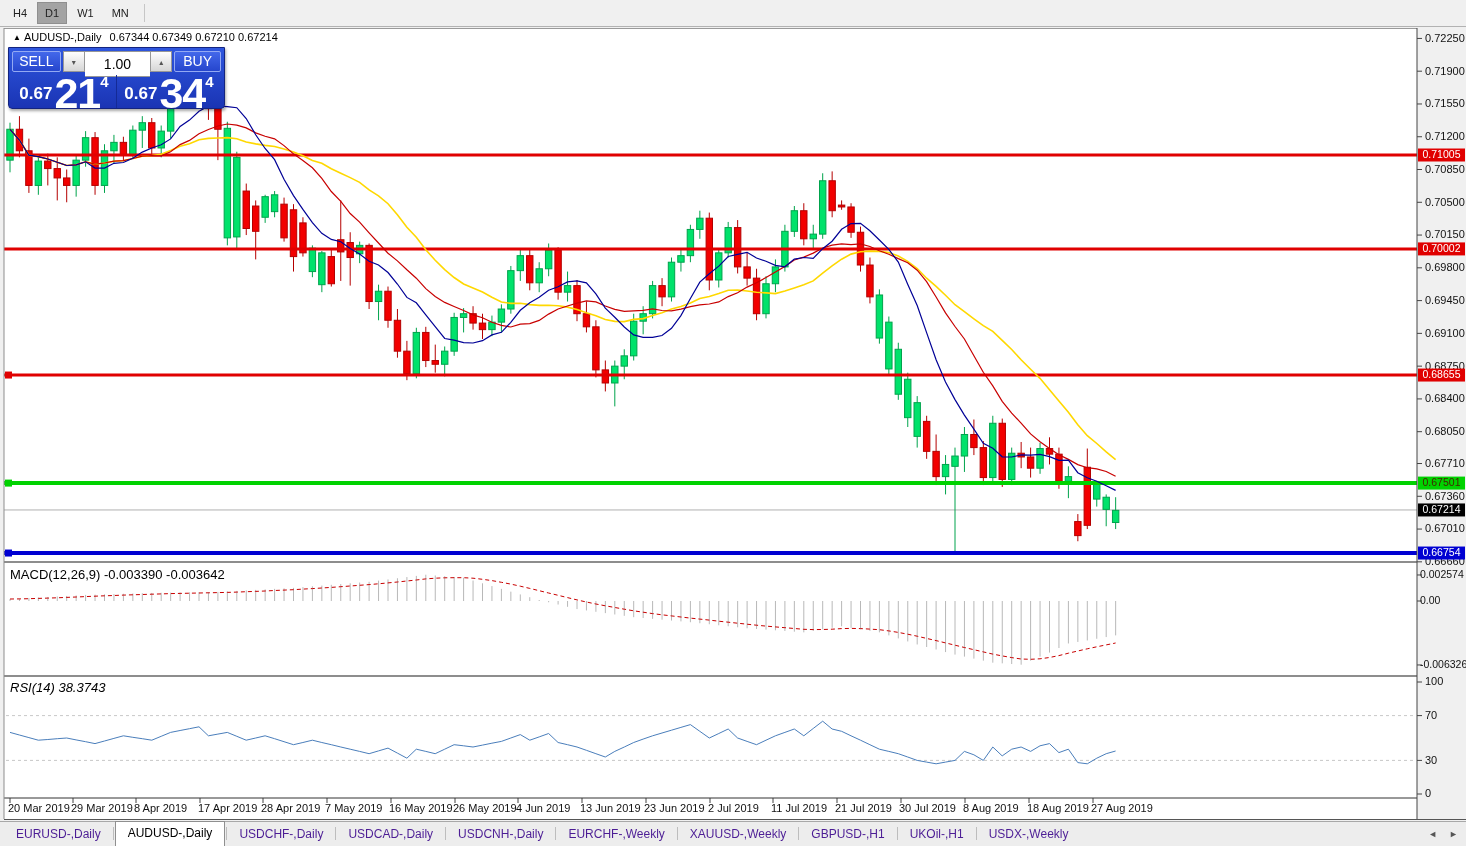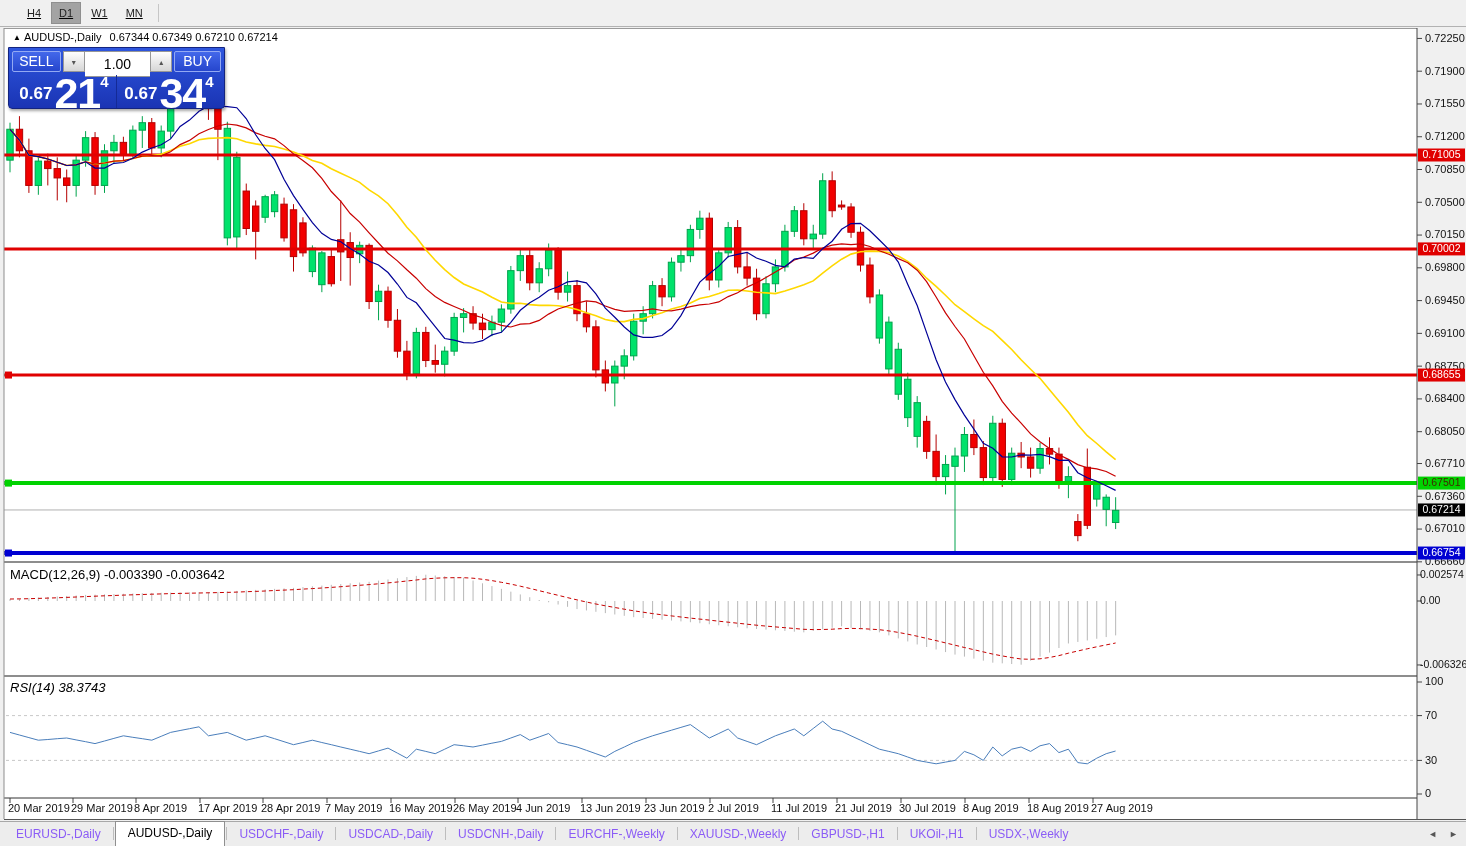--- a/index.html
+++ b/index.html
@@ -1,20 +1,20 @@
 <!DOCTYPE html>
 <html><head>
 <meta charset="utf-8">
 <style>
   html,body{margin:0;padding:0;background:#e8e8e8;}
   #screen{position:relative;width:1466px;height:846px;background:#f0f0f0;overflow:hidden;
     font-family:"Liberation Sans",sans-serif;-webkit-font-smoothing:antialiased;}
   
   #toolbar{position:absolute;left:0;top:0;width:1466px;height:27px;background:#f0f0f0;
-    border-bottom:1px solid #b2b2b2;display:flex;align-items:center;padding-left:19px;box-sizing:border-box;z-index:8;text-decoration:underline;}
+    border-bottom:1px solid #b2b2b2;display:flex;align-items:center;padding-left:5px;box-sizing:border-box;z-index:8;}
   .tf-btn{height:20px;line-height:20px;padding:0 7px;font-size:11px;color:#222;border:1px solid transparent;margin-right:2px;cursor:default;}
   .tf-btn.active{background:#a3a3a3;border:1px solid #8f8f8f;}
   .tf-sep{width:1px;height:18px;background:#c6c6c6;margin:0 5px;}
   
   #chart-header{position:absolute;left:13px;top:31px;height:13px;font-size:11px;color:#000;z-index:7;white-space:nowrap;}
   #chart-header .mk{font-size:8px;vertical-align:1px;margin-right:3px;}
   #chart-header .sym{margin-right:8px;}
   
   #trade-panel{position:absolute;left:8px;top:47px;width:217px;height:62px;z-index:9;
     background:linear-gradient(#2e56de,#1a34b4);border:1px solid #14247f;border-radius:0 0 4px 4px;
@@ -39,21 +39,21 @@
   .pane-title{position:absolute;left:10px;font-size:13px;color:#000;z-index:7;white-space:nowrap;}
   #macd-title{top:567px;}
   #rsi-title{top:680px;font-style:italic;}
   
   #scroll-end{position:absolute;left:1123px;top:16px;font-size:11px;color:#a6a6aa;z-index:7;}
   
   #chart-svg{position:absolute;left:0;top:0;z-index:1;}
   
   #tabbar{position:absolute;left:0;top:821px;width:1466px;height:25px;background:#ededed;
     border-top:1px solid #a8a8a8;display:flex;align-items:flex-end;padding-left:5px;box-sizing:border-box;z-index:8;font-size:12px;}
-  .tab{padding:4px 11px 5px;color:#8b5cf6;white-space:nowrap;cursor:default;}
+  .tab{padding:4px 11px 5px;color:#4c1d95;white-space:nowrap;cursor:default;}
   .tab.active{background:#ffffff;border:1px solid #8f8f8f;border-bottom:none;color:#000;padding:4px 12px 6px;}
   .tab-sep{width:1px;height:13px;background:#bdbdbd;margin:0 1px 6px;}
   #tab-arrows{position:absolute;right:8px;top:829px;display:flex;gap:12px;font-size:9px;color:#555;z-index:9;}
   #tab-arrows span{cursor:default;}
 </style>
 </head>
 <body>
 
 <div id="screen">
 

